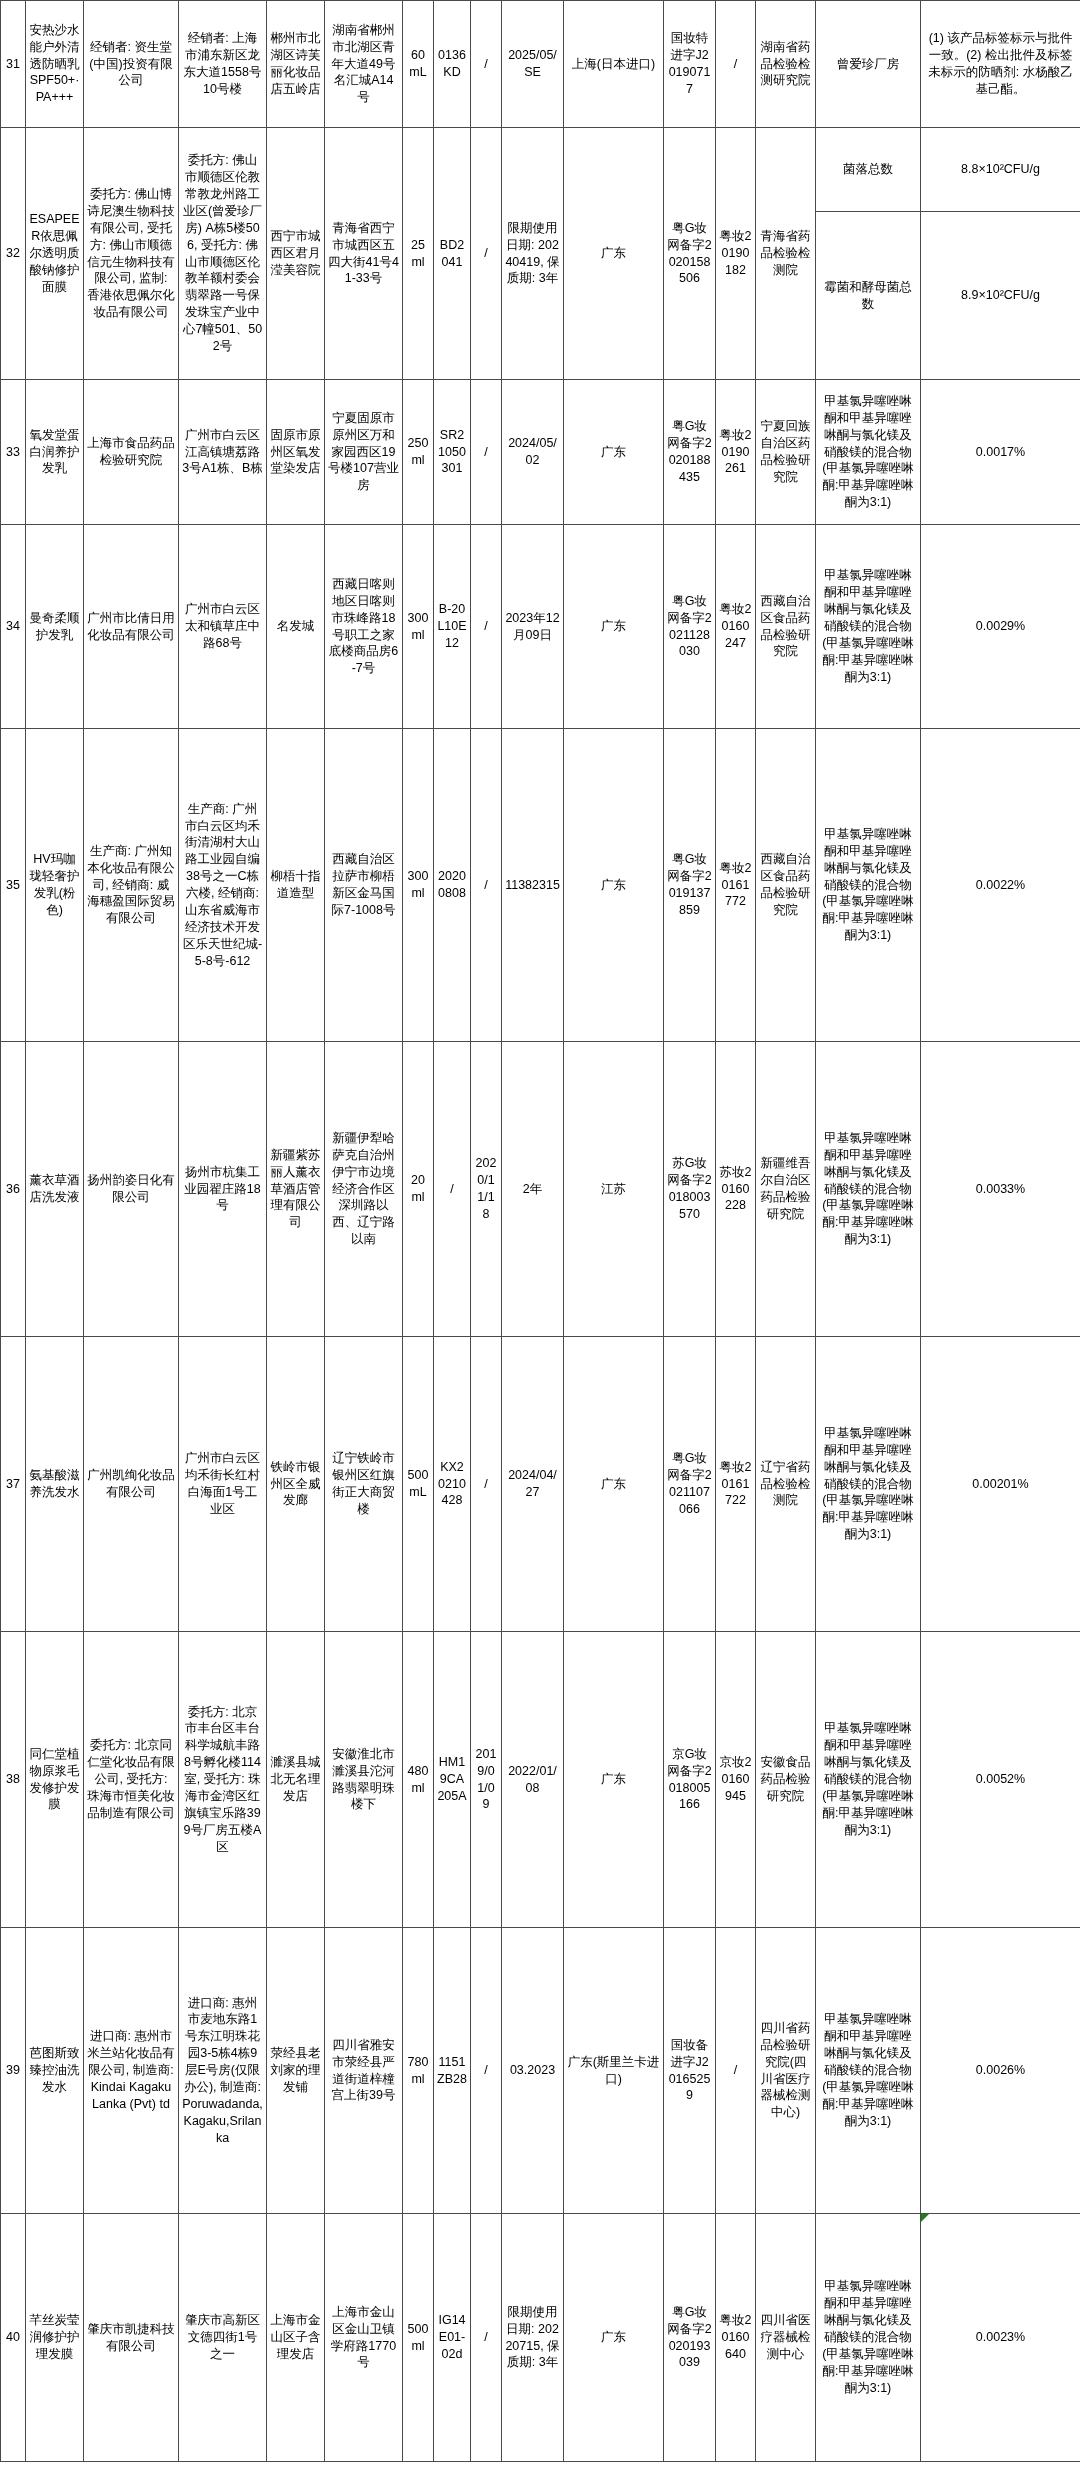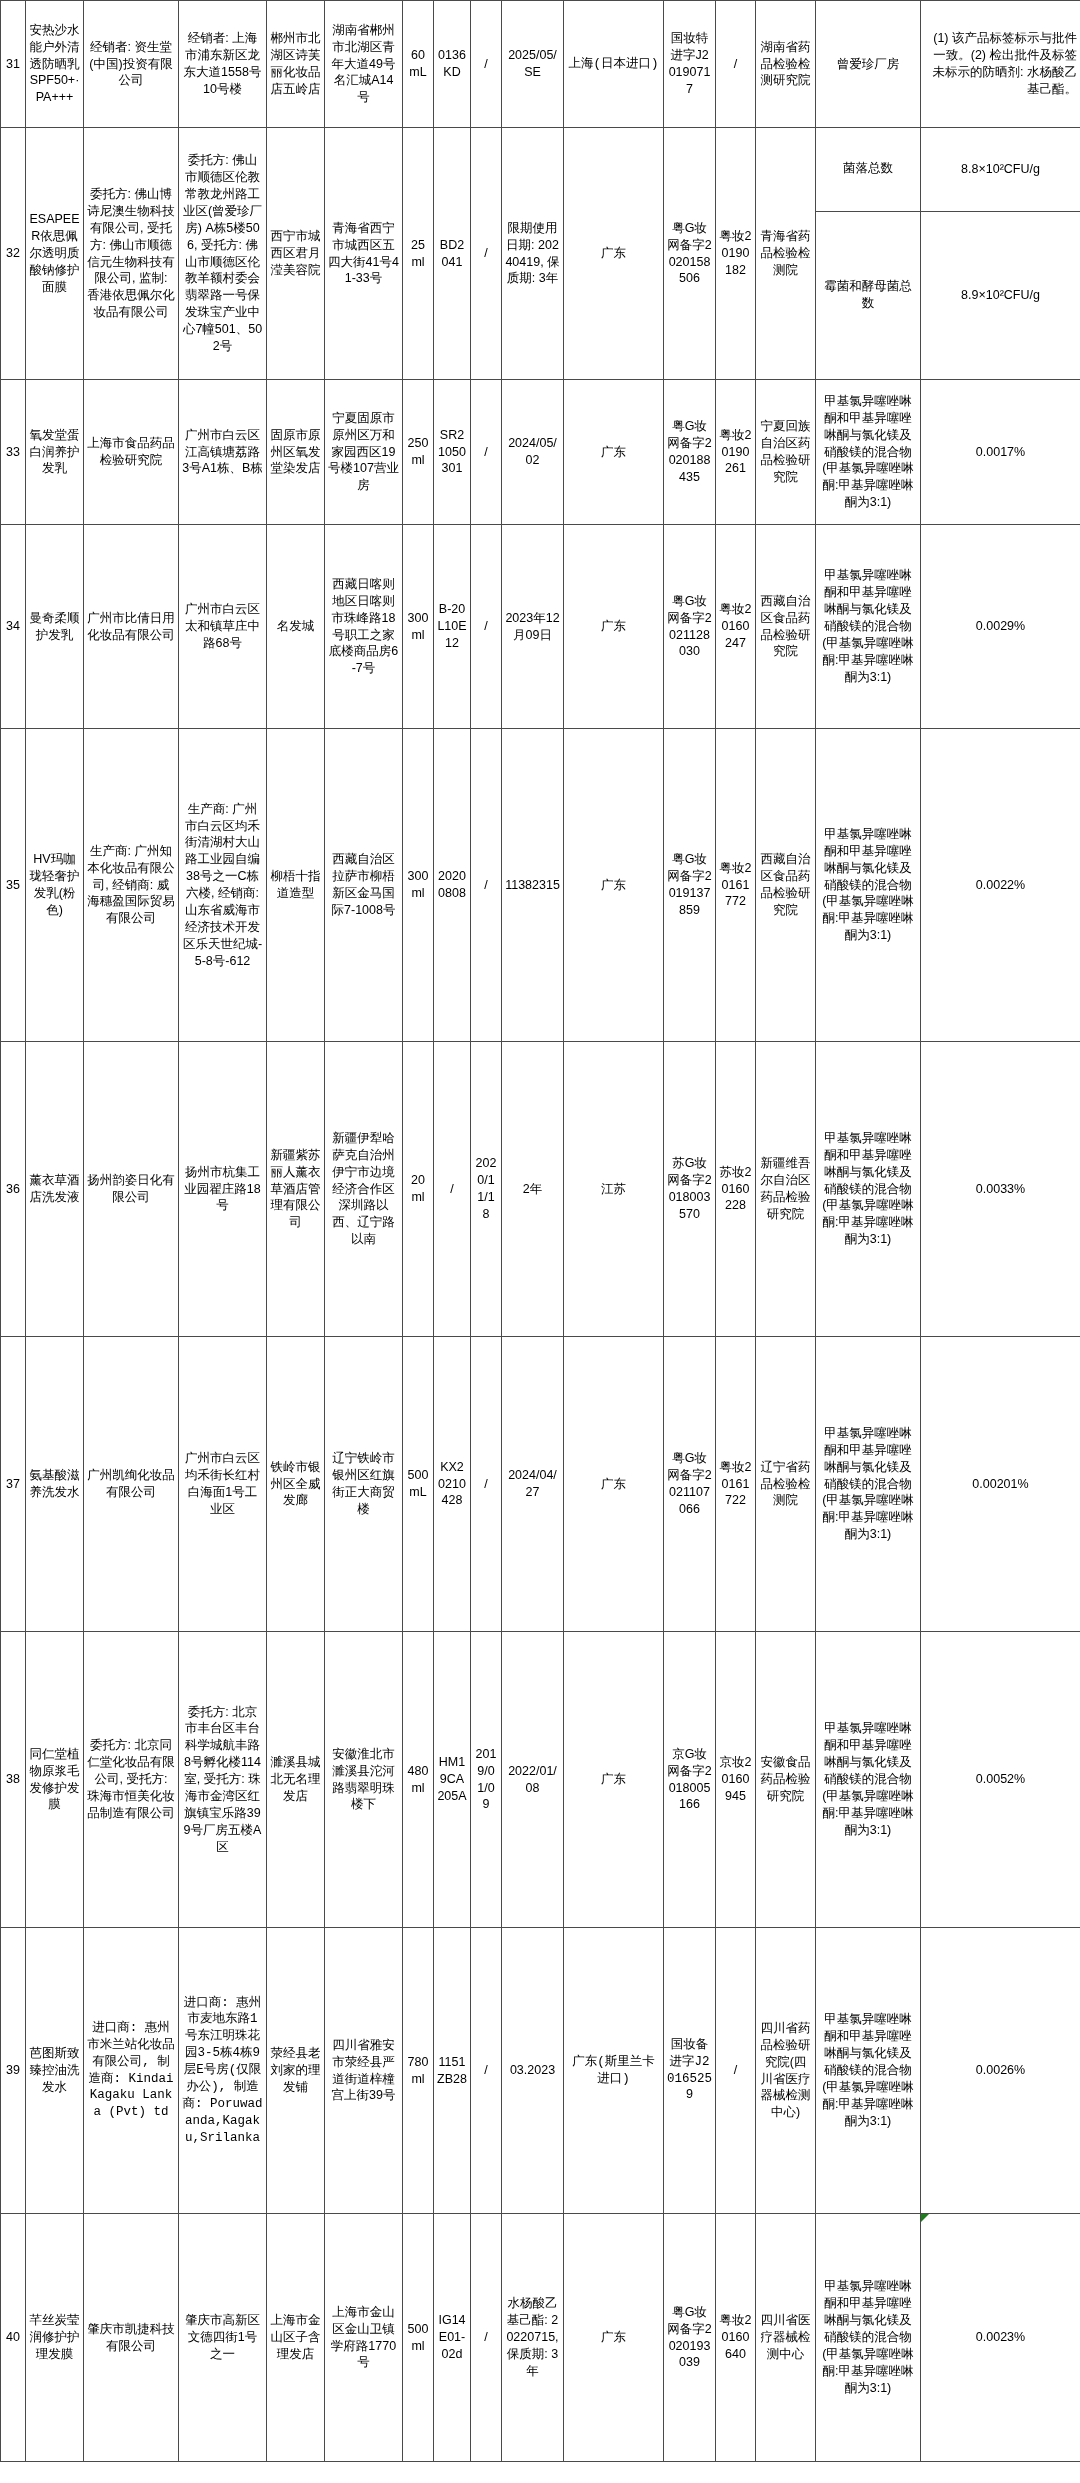--- a/index.html
+++ b/index.html
@@ -14,23 +14,23 @@
     border: 1px solid #4a4a4a;
     text-align: center;
     vertical-align: middle;
     font-size: 12.5px;
     line-height: 1.35;
     padding: 2px 3px;
     word-break: break-all;
     overflow: hidden;
     background: #fff;
   }
-  td.serif { font-family: Liberation Mono, monospace; }
+  td.serif { font-family: Liberation Sans, sans-serif; }
   td.c-value .val { display: inline-block; }
-  td.c-value.left { text-align: right; }
+  td.c-value.left { text-align: center; }
   td.c-item { position: relative; }
   td.c-value { position: relative; }
   .green-corner {
     position: absolute;
     top: 0; left: 0;
     width: 0; height: 0;
     border-top: 8px solid #1e7e1e;
     border-right: 8px solid transparent;
     display: block;
   }
@@ -237,21 +237,21 @@
         <tr style="height: 248px;">
           <td class="c-no">40</td>
           <td class="c-product">芊丝炭莹润修护护理发膜</td>
           <td class="c-company">肇庆市凯捷科技有限公司</td>
           <td class="c-company_address">肇庆市高新区文德四街1号之一</td>
           <td class="c-shop">上海市金山区子含理发店</td>
           <td class="c-shop_address">上海市金山区金山卫镇学府路1770号</td>
           <td class="c-volume">500 ml</td>
           <td class="c-batch">IG14E01-02d</td>
           <td class="c-date1">/</td>
-          <td class="c-date2">水杨酸乙基己酯: 20220715, 保质期: 3年</td>
+          <td class="c-date2">限期使用日期: 20220715, 保质期: 3年</td>
           <td class="c-region">广东</td>
           <td class="c-license1">粤G妆网备字2020193039</td>
           <td class="c-license2">粤妆20160640</td>
           <td class="c-institution">四川省医疗器械检测中心</td>
           <td class="c-item">甲基氯异噻唑啉酮和甲基异噻唑啉酮与氯化镁及硝酸镁的混合物(甲基氯异噻唑啉酮:甲基异噻唑啉酮为3:1)</td>
           <td class="c-value"><span class="val">0.0023%</span><span class="green-corner"></span></td>
         </tr>
       </tbody>
   </table>
 </div>

